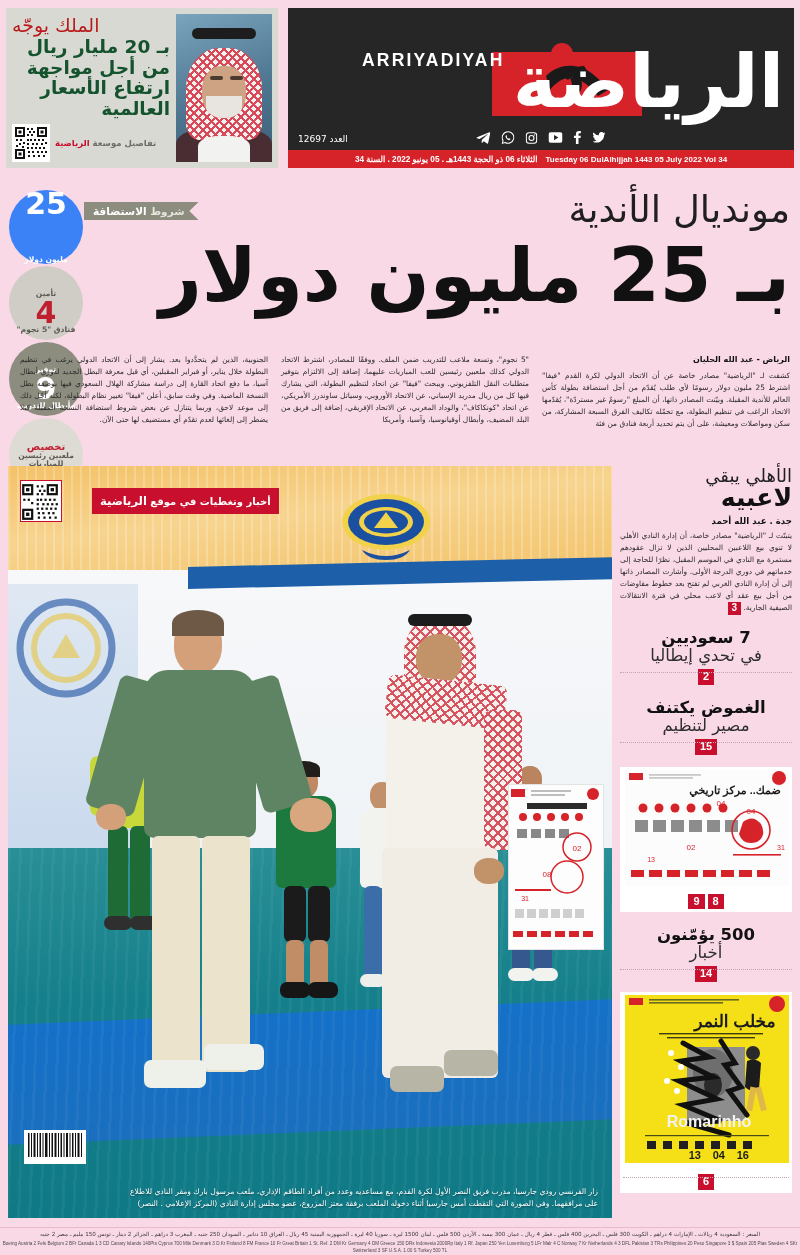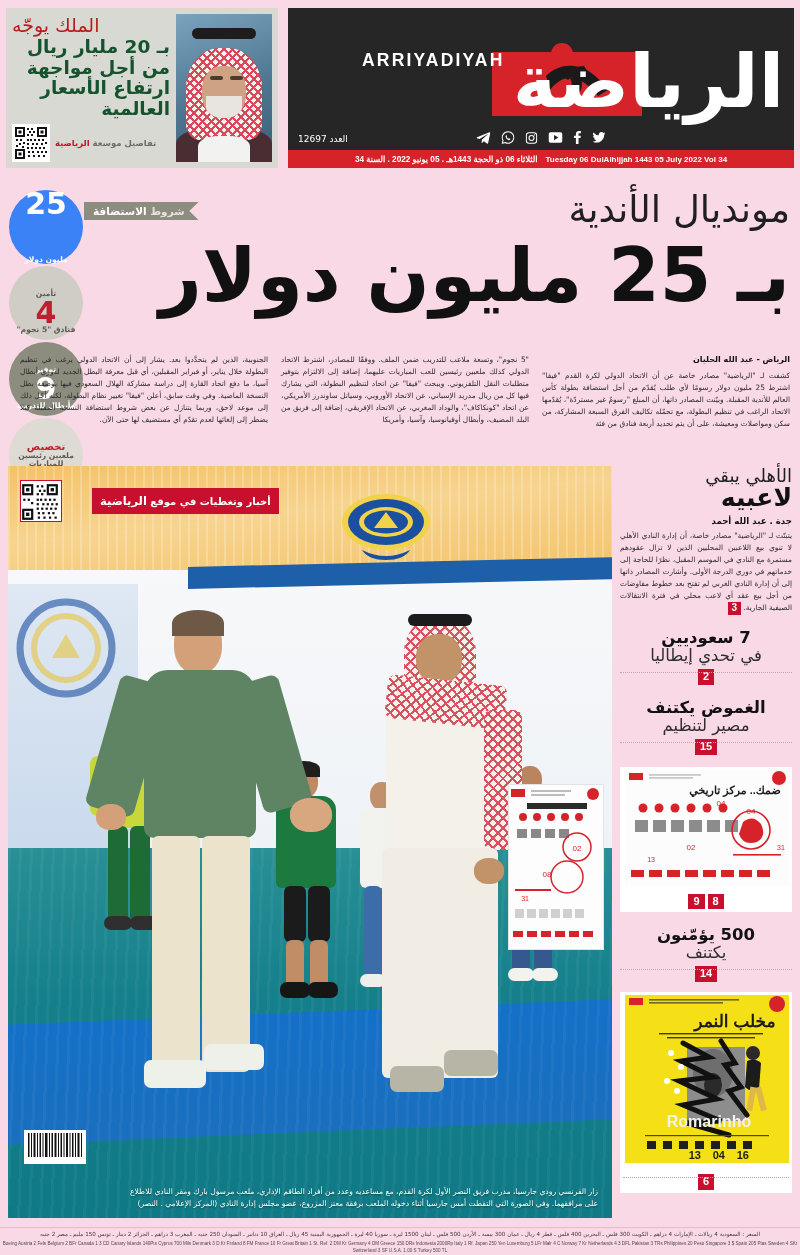--- a/index.html
+++ b/index.html
@@ -828,21 +828,21 @@
         </g>
       </svg>
       <div class="twopage">
         <span class="pagebox">9</span>
         <span class="pagebox">8</span>
       </div>
     </div>
 
     <div class="rail-item">
       <div class="ri-bold">500 يؤمّنون</div>
-      <div class="ri-reg">يكتنف</div>
+      <div class="ri-reg">أخبار</div>
       <div class="ri-rule"></div>
       <div class="ri-pagewrap">
         <span class="pagebox">14</span>
       </div>
     </div>
 
     <div class="promo-card tall">
       <svg width="164" height="168" viewBox="0 0 164 168">
         <rect width="164" height="168" fill="#f5e017"></rect>
         <rect x="4" y="3" width="14" height="7" fill="#d6232a"></rect>

